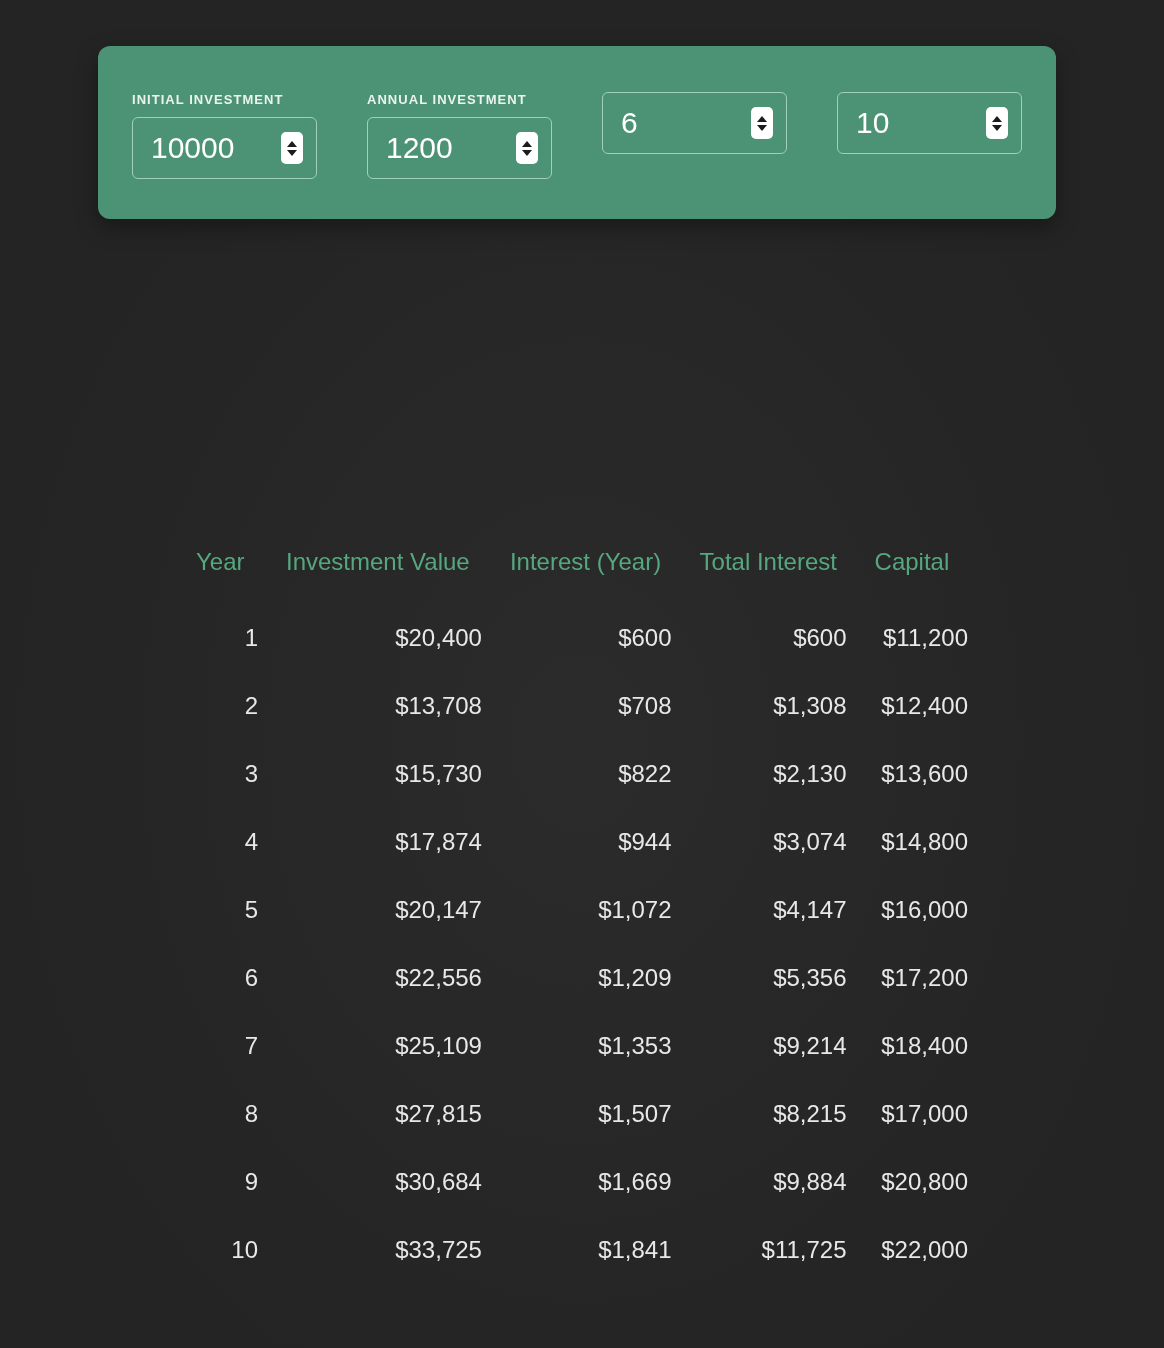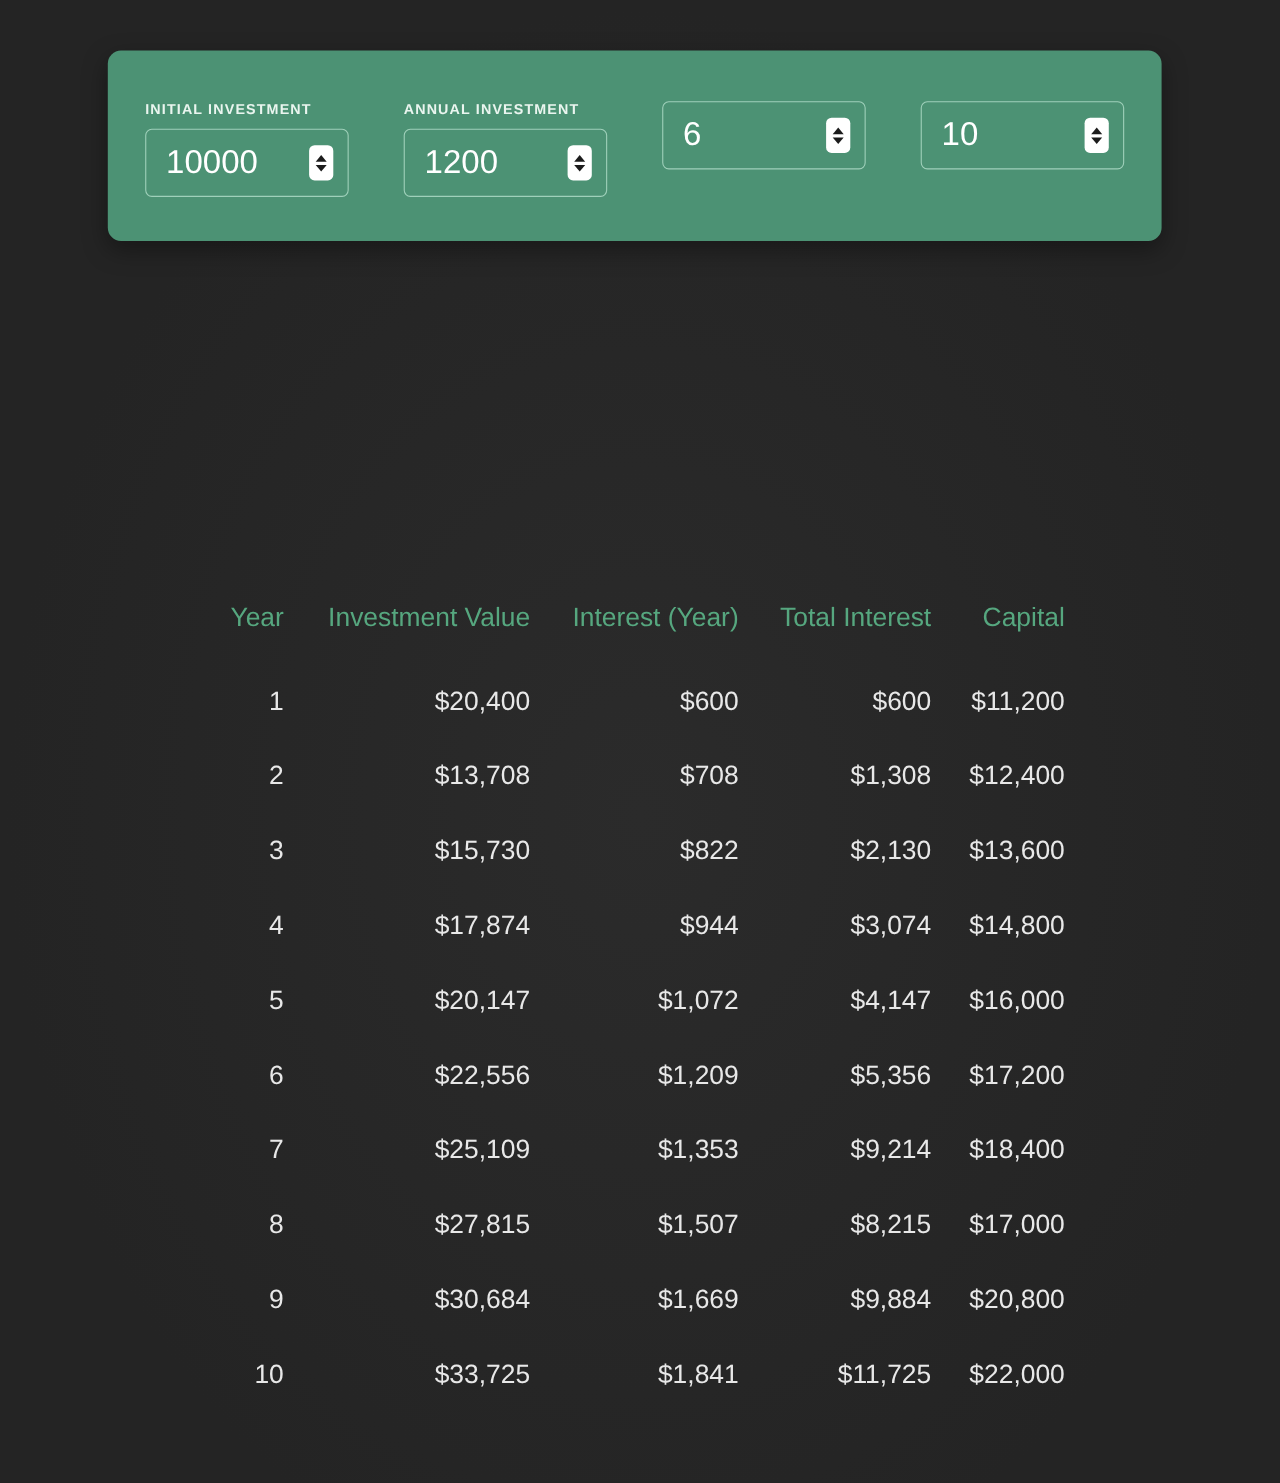--- a/index.html
+++ b/index.html
@@ -96,24 +96,24 @@
   table {
     margin: 0 auto;
     border-collapse: collapse;
     width: 800px;
   }
   thead th {
     color: #56a77f;
     font-size: 24px;
     font-weight: normal;
     padding: 8px 14px 28px 14px;
-    text-align: right;
+    text-align: left;
     white-space: nowrap;
   }
-  thead th.col-year { text-align: right; width: 90px; }
+  thead th.col-year { text-align: left; width: 90px; }
   tbody td {
     color: #e8e8e8;
     font-size: 24px;
     padding: 20px 14px;
     text-align: right;
     white-space: nowrap;
   }
 </style>
 </head>
 <body>

